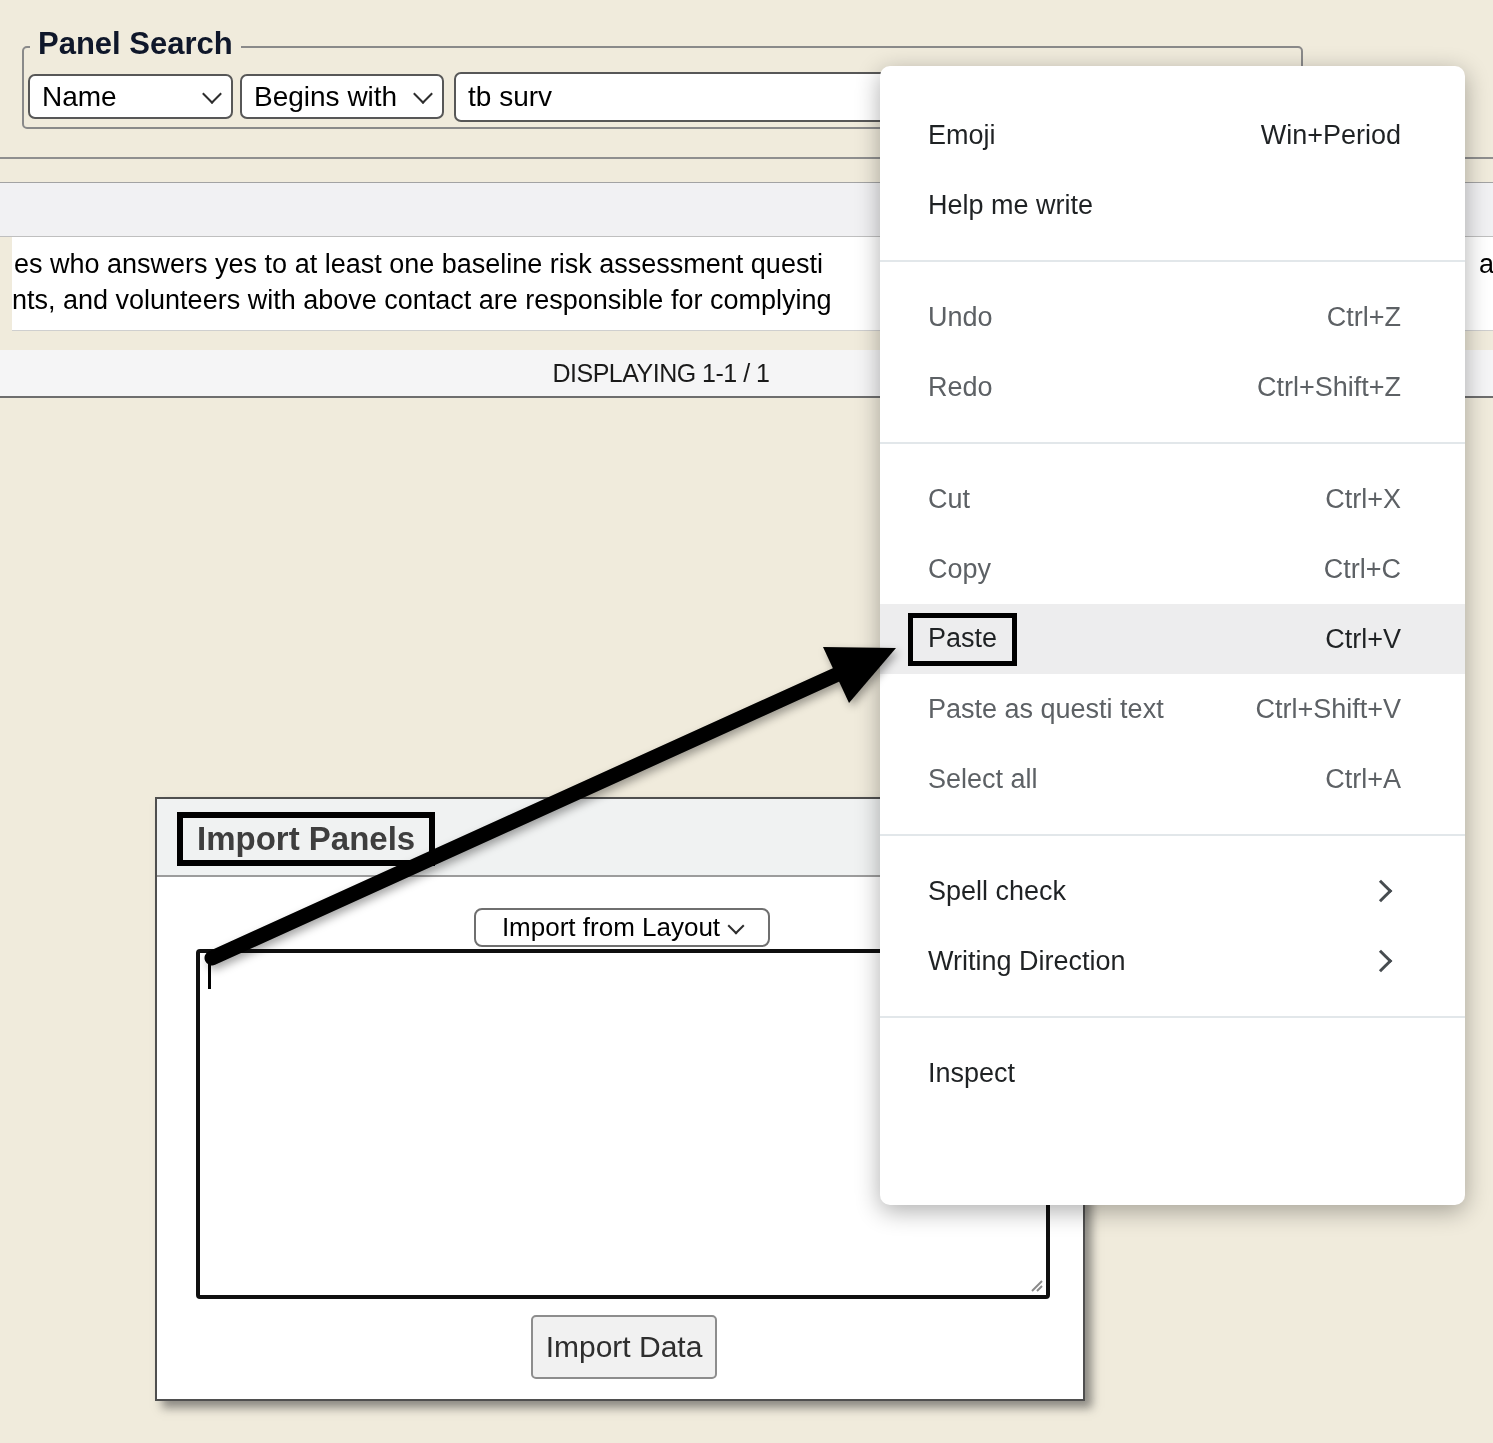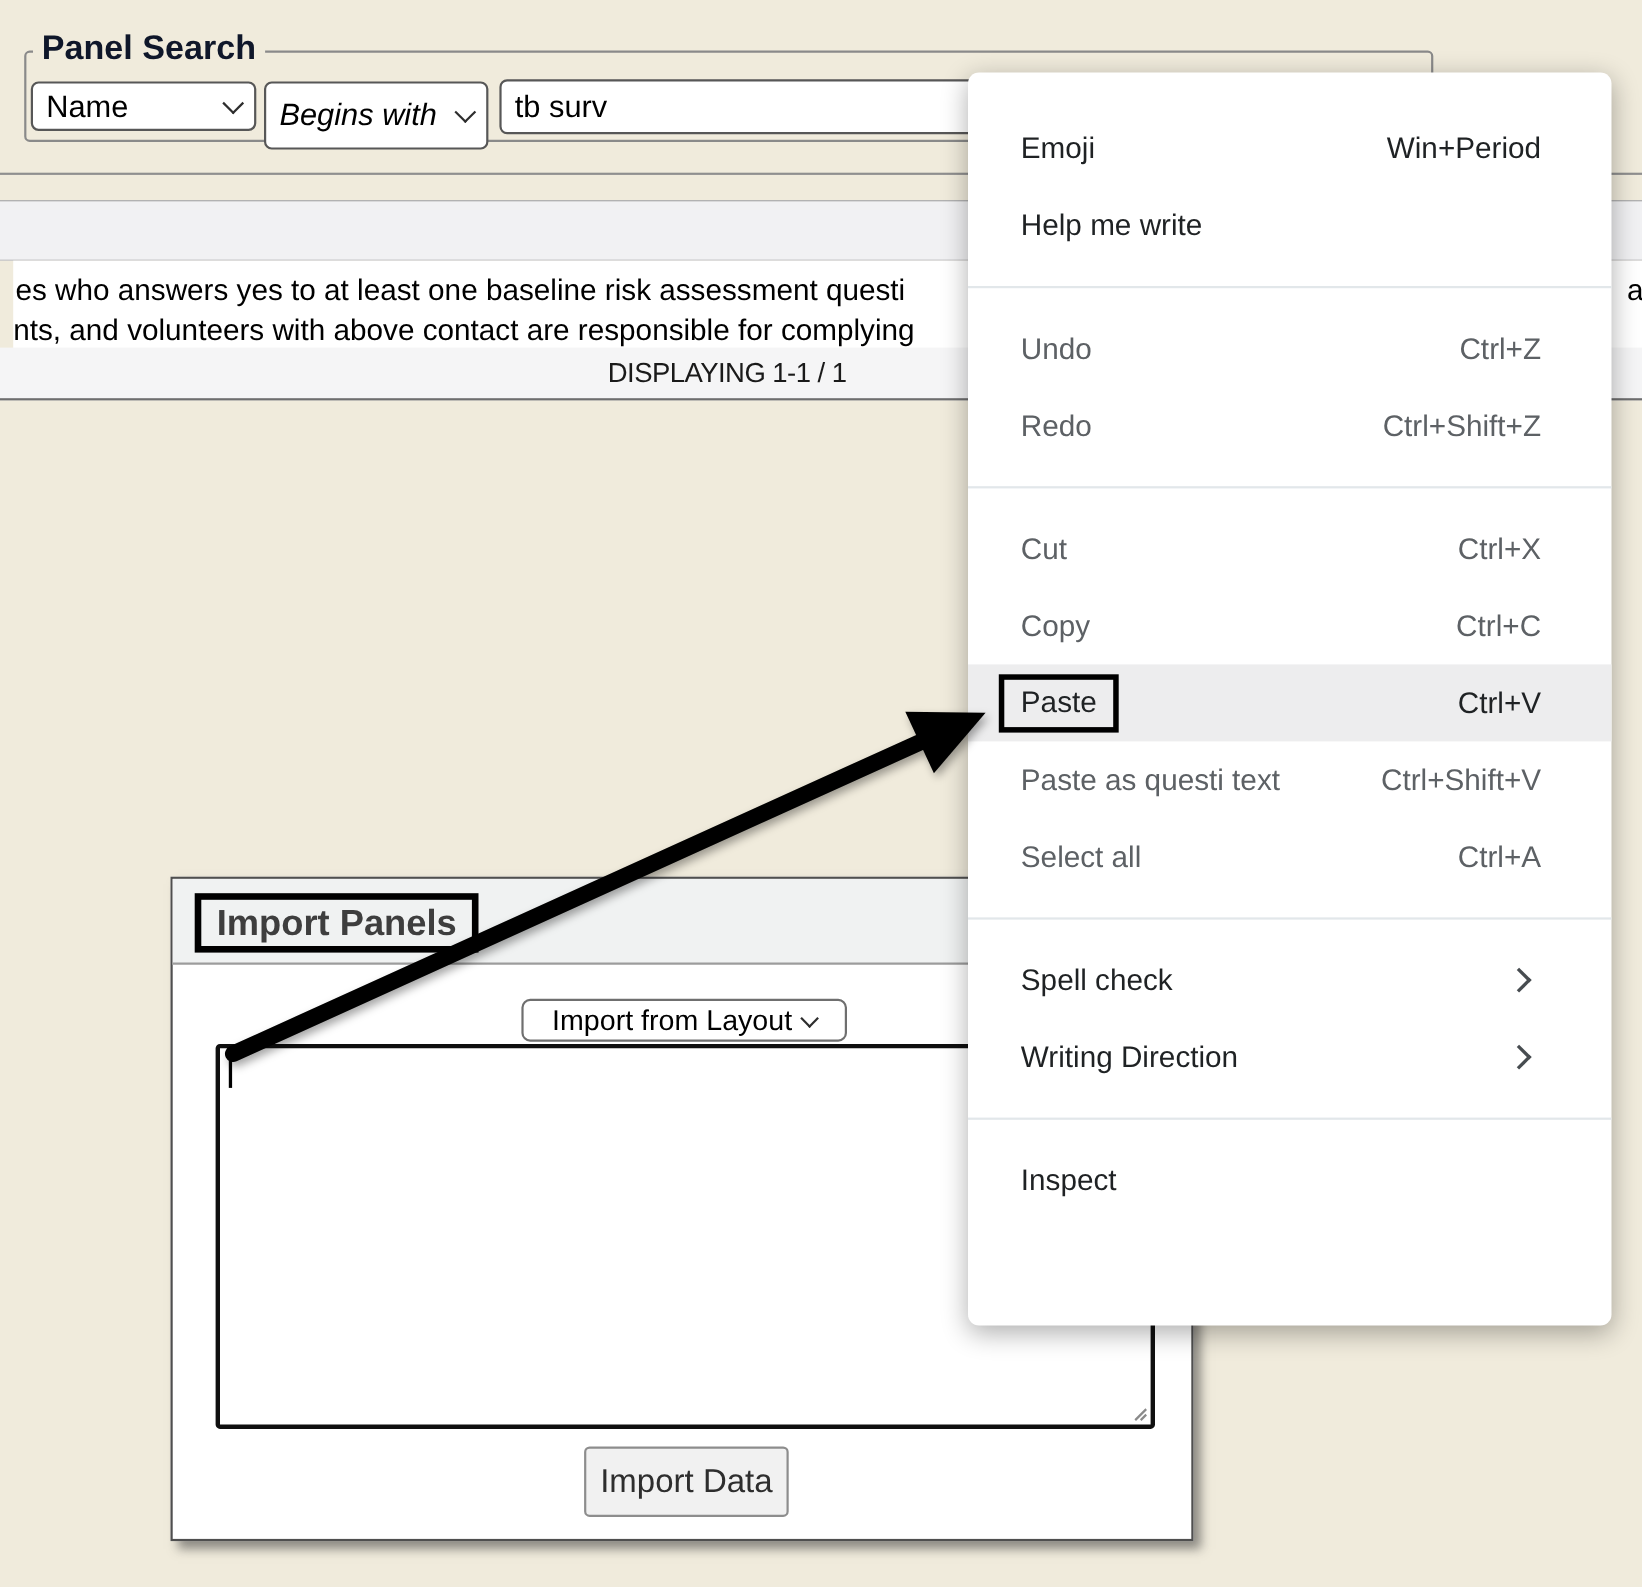--- a/index.html
+++ b/index.html
@@ -20,21 +20,21 @@
     border:2px solid #575757; border-radius:7px; box-sizing:border-box; padding:0 12px;
     font-size:28px; font-family:"Liberation Sans",sans-serif; color:#000; background:#fff;}
 
   
   .hr-line{position:absolute; left:0; top:157px; width:1493px; height:2px; background:#8f8f8f;}
   .table-header-bar{position:absolute; left:0; top:182px; width:1493px; height:55px;
     background:#f1f1f3; border-top:1px solid #a3a3a3; border-bottom:1px solid #bfbfbf; box-sizing:border-box;}
   .result-row{position:absolute; left:12px; top:237px; width:1493px; height:94px; background:#ffffff;
     border-bottom:1px solid #cfcfcf; box-sizing:border-box; overflow:hidden;text-decoration:underline;}
   .row-line{position:absolute; white-space:nowrap; font-size:27px; color:#000; line-height:1;}
-  .pager-bar{position:absolute; left:0; top:316px; width:1493px; height:48px; background:#f5f5f6;
+  .pager-bar{position:absolute; left:0; top:350px; width:1493px; height:48px; background:#f5f5f6;
     border-bottom:2px solid #6e6e6e; box-sizing:border-box;}
   .pager-center{position:absolute; left:0; top:9px; width:1322px; text-align:center;
     font-size:25px; color:#1a1a1a; letter-spacing:-0.5px;}
   .links-row{position:absolute; left:0; top:390px; width:1322px; text-align:center; font-size:29px;}
   .links-row a{color:#000; text-decoration:underline; margin:0 5px;}
 
   
   .dialog{position:absolute; left:155px; top:797px; width:930px; height:604px; background:#fff;
     border:2px solid #4f4f4f; box-sizing:border-box; box-shadow:7px 7px 9px rgba(60,60,60,.55); z-index:5;}
   .dialog-header{position:relative; height:76px; background:#f0f2f2; border-bottom:2px solid #9c9c9c;}
@@ -74,21 +74,21 @@
 
 <div id="viewport">
 
   <div class="fieldset">
     <div class="legend">Panel Search</div>
   </div>
   <div class="fake-select" style="left:28px; top:74px; width:205px; height:45px;">
     <span>Name</span>
     <span class="chev-down"></span>
   </div>
-  <div class="fake-select" style="left:240px; top:74px; width:204px; height:62px;font-style:italic;">
+  <div class="fake-select" style="left:240px; top:74px; width:204px; height:45px;">
     <span>Begins with</span>
     <span class="chev-down"></span>
   </div>
   <input class="search-input" type="text" value="tb surv" style="">
 
   <div class="hr-line"></div>
   <div class="table-header-bar"></div>
 
   <div class="result-row">
     <span class="row-line" style="left:2px; top:14px;">es who answers yes to at least one baseline risk assessment questi</span>

